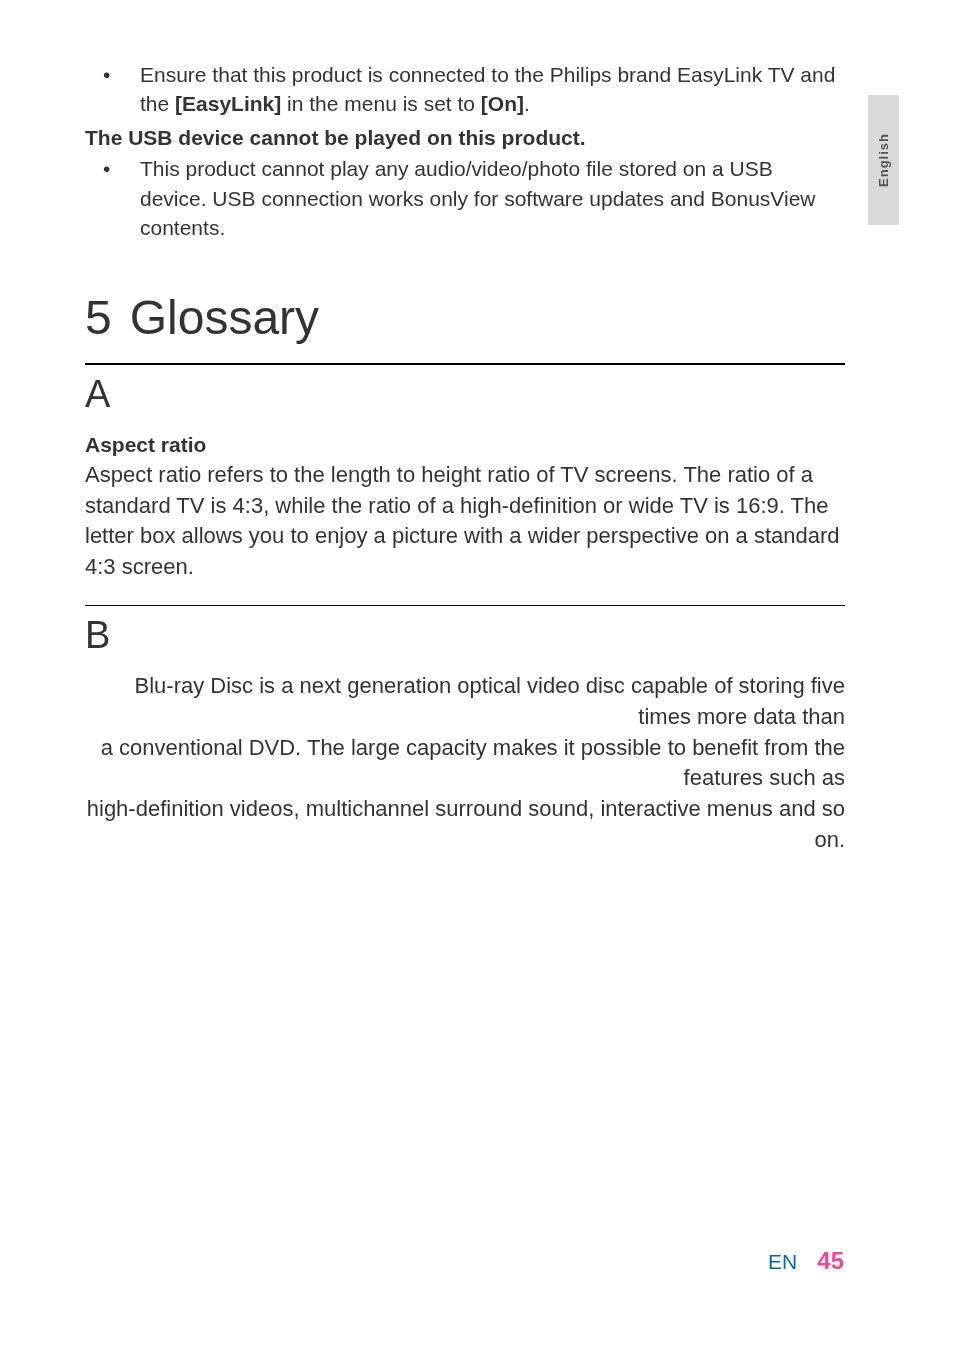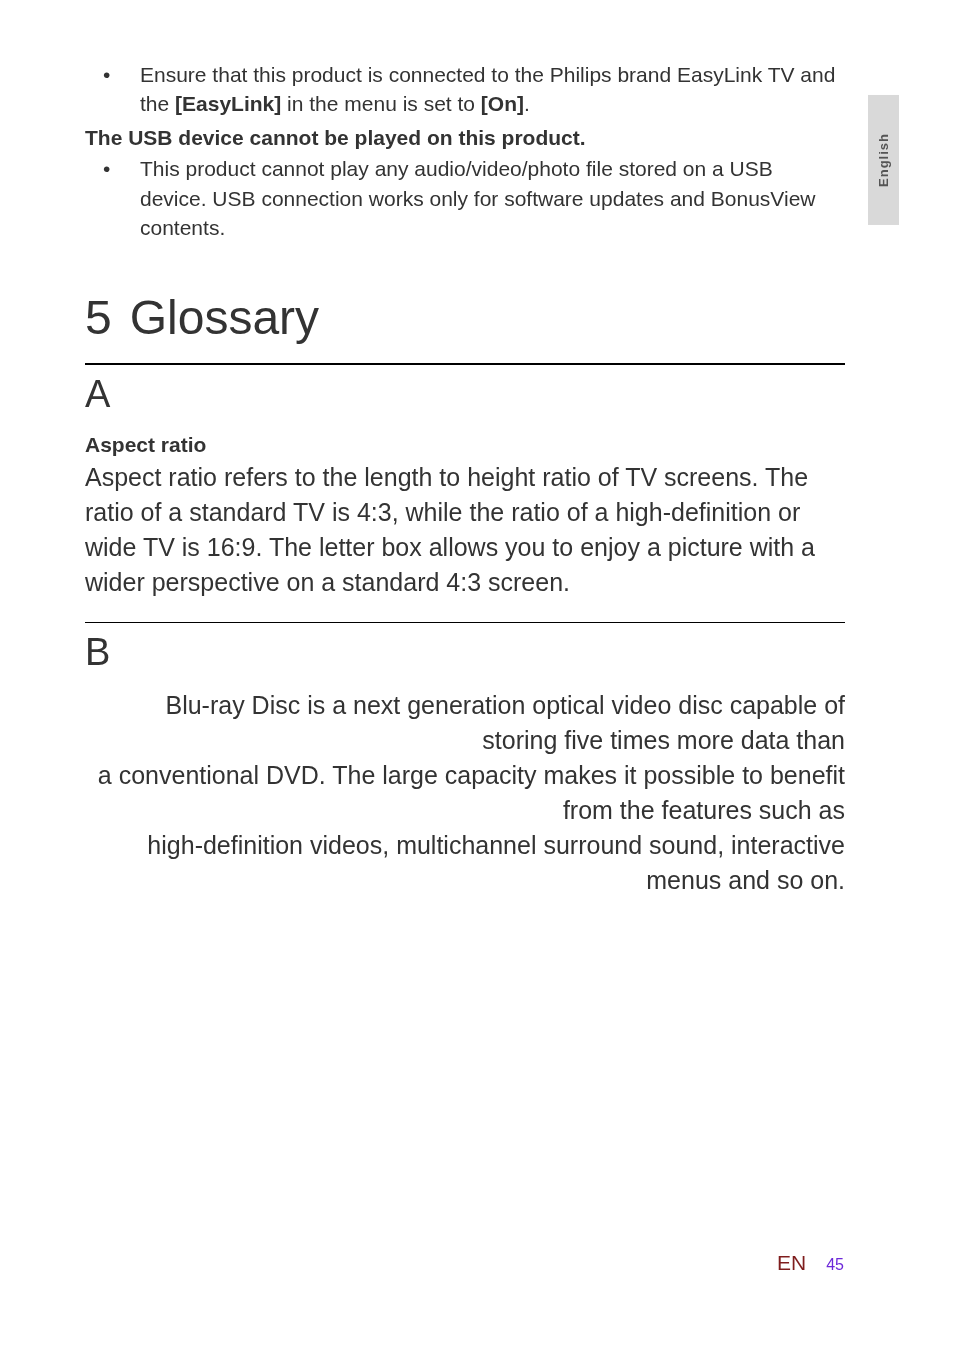--- a/index.html
+++ b/index.html
@@ -87,39 +87,40 @@
       margin-top: 8px;
       margin-bottom: 14px;
     }
     .term {
       font-weight: bold;
       font-size: 21px;
       line-height: 1.4;
       margin-top: 8px;
     }
     .definition {
-      font-size: 25px;
+      font-size: 22px;
       line-height: 1.4;
       margin-bottom: 14px;
     }
     .footer {
       position: absolute;
       bottom: 70px;
       right: 110px;
       font-size: 21px;
       color: #555;
     }
     .footer .lang-code {
       font-weight: normal;
       margin-right: 20px;
-      color: #7f1d1d;
+      color: #0369a1;
     }
     .footer .page-num {
-      color: #6d28d9;
-      font-size: 16px;
+      color: #ec4899;
+      font-size: 24px;
+      font-weight: bold;
     }
   </style>
 </head>
 <body>
 
 <div class="page">
 
   <div class="lang-tab">English</div>
 
   <div class="content">

